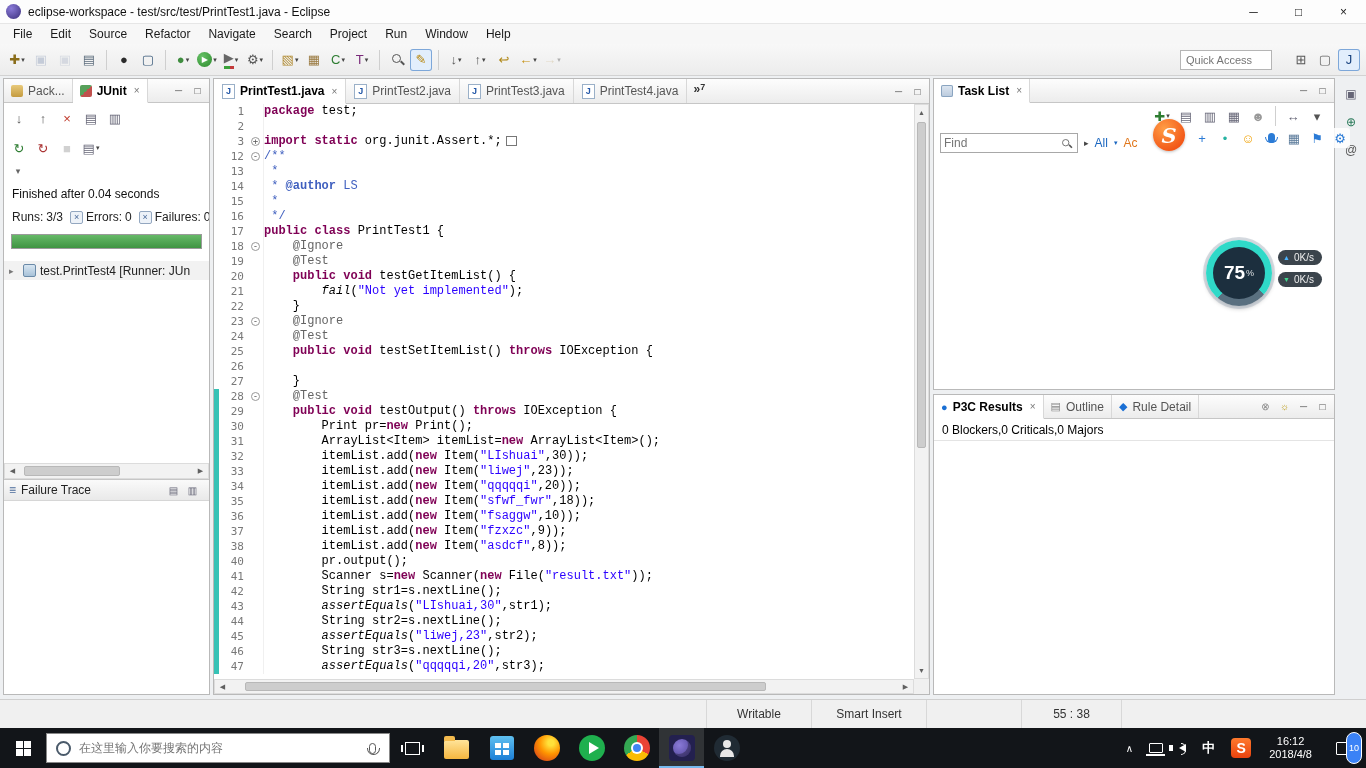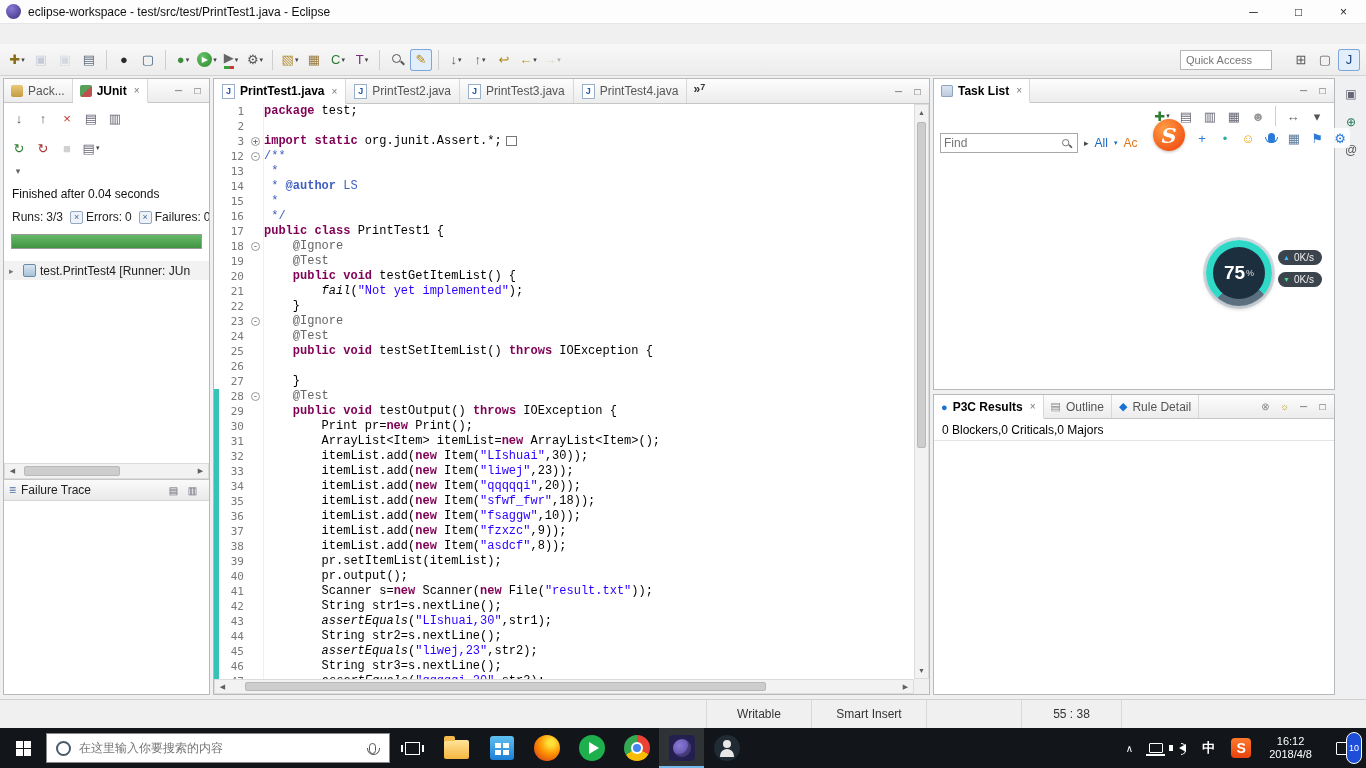--- a/index.html
+++ b/index.html
@@ -165,21 +165,21 @@
 .laptop{width:14px;height:10px;border:1.5px solid #fff;border-radius:1px;position:relative;}
 .laptop::after{content:'';position:absolute;left:-4px;bottom:-4px;width:19px;height:2px;background:#fff;}
 .spk{width:0;height:0;border-top:4px solid transparent;border-bottom:4px solid transparent;border-right:7px solid #fff;position:relative;}
 .spk::before{content:'';position:absolute;left:-10px;top:-3px;width:4px;height:6px;background:#fff;}
 .spk::after{content:'';position:absolute;left:2px;top:-5px;width:4px;height:10px;border:1.5px solid #fff;border-left:0;border-radius:0 8px 8px 0;}
 .ime{font-size:13px;font-weight:bold;}
 .sg{width:20px;height:20px;border-radius:4px;background:linear-gradient(#ff7a2d,#e8420e);color:#fff;font-weight:bold;display:flex;align-items:center;justify-content:center;font-size:14px;}
 .clock{display:flex;flex-direction:column;align-items:center;justify-content:center;font-size:11px;line-height:13px;padding:0 10px;}
 .notif-wrap{position:relative;padding:0 14px;}
 .notif{width:16px;height:13px;border:1.5px solid #fff;border-radius:1px;}
-.badge{position:absolute;right:4px;bottom:4px;min-width:15px;height:32px;border-radius:8px;background:#1d4ed8;border:1px solid #fff;color:#fff;font-size:9px;display:flex;align-items:center;justify-content:center;padding:0 2px;}
+.badge{position:absolute;right:4px;bottom:4px;min-width:15px;height:32px;border-radius:8px;background:#3b82f6;border:1px solid #fff;color:#fff;font-size:9px;display:flex;align-items:center;justify-content:center;padding:0 2px;}
 
 .sogou-logo{position:absolute;left:1153px;top:119px;width:32px;height:32px;border-radius:50%;background:radial-gradient(circle at 35% 30%,#ff9d45,#f25617 75%);color:#fff;font-weight:bold;font-style:italic;font-size:21px;display:flex;align-items:center;justify-content:center;z-index:45;font-family:"DejaVu Serif",serif;box-shadow:0 1px 3px rgba(0,0,0,.25);}
 .sogou-bar{position:absolute;left:1192px;top:128px;display:flex;gap:3px;z-index:44;}
 .sogou-bar .tico{width:20px;height:20px;background:rgba(255,255,255,.85);}
 .mic-blue{width:7px;height:10px;background:#2b7bd6;border-radius:4px;position:relative;}
 .mic-blue::after{content:'';position:absolute;left:-3px;top:4px;width:11px;height:5px;border:1.5px solid #2b7bd6;border-top:0;border-radius:0 0 6px 6px;}
 .gauge{position:absolute;left:1206px;top:240px;width:160px;height:70px;z-index:40;}
 .g-outer{position:absolute;left:0;top:0;width:66px;height:66px;border-radius:50%;background:conic-gradient(from 220deg,#2fd9c8 0 270deg,#5a7080 270deg 360deg);box-shadow:0 0 0 3px rgba(180,190,200,.55),0 2px 5px rgba(0,0,0,.3);}
 .g-inner{position:absolute;left:7px;top:7px;width:52px;height:52px;border-radius:50%;background:#1c2f3e;color:#fff;display:flex;align-items:center;justify-content:center;font-size:19px;font-weight:bold;}
 .g-inner .pct{font-size:9px;margin-left:1px;opacity:.85;font-weight:normal;}
@@ -202,20 +202,32 @@
         </span>
         <span class="tico">
           <span class="g" style="color: rgb(34, 34, 34);">□</span>
         </span>
         <span class="tico">
           <span class="g" style="color: rgb(34, 34, 34);">×</span>
         </span>
       </div>
   </div>
 
+  <div class="menubar" id="menubar">
+      <div class="menu-item">File</div>
+      <div class="menu-item">Edit</div>
+      <div class="menu-item">Source</div>
+      <div class="menu-item">Refactor</div>
+      <div class="menu-item">Navigate</div>
+      <div class="menu-item">Search</div>
+      <div class="menu-item">Project</div>
+      <div class="menu-item">Run</div>
+      <div class="menu-item">Window</div>
+      <div class="menu-item">Help</div>
+    </div>
 
   <div class="toolbar">
     <div class="tb-left" id="main-toolbar-icons">
         <span class="tico">
           <span class="g" style="color: rgb(138, 109, 26);">✚</span>
           <span class="dd">▾</span>
         </span>
         <span class="tico dis">
           <span class="g" style="color: rgb(126, 143, 176);">▣</span>
         </span>
@@ -636,26 +648,20 @@
             <span class="ln-chg on"></span>
             <span class="ln-num">37</span>
             <span class="ln-fold"></span>
             <span class="ln-text"><span class="seg-p">        itemList.add(</span><span class="seg-k">new</span><span class="seg-p"> Item(</span><span class="seg-s">"fzxzc"</span><span class="seg-p">,9));</span></span>
           </div>
           <div class="code-line">
             <span class="ln-chg on"></span>
             <span class="ln-num">38</span>
             <span class="ln-fold"></span>
             <span class="ln-text"><span class="seg-p">        itemList.add(</span><span class="seg-k">new</span><span class="seg-p"> Item(</span><span class="seg-s">"asdcf"</span><span class="seg-p">,8));</span></span>
-          </div>
-          <div class="code-line">
-            <span class="ln-chg on"></span>
-            <span class="ln-num">39</span>
-            <span class="ln-fold"></span>
-            <span class="ln-text"><span class="seg-p">        pr.setItemList(itemList);</span></span>
           </div>
           <div class="code-line">
             <span class="ln-chg on"></span>
             <span class="ln-num">40</span>
             <span class="ln-fold"></span>
             <span class="ln-text"><span class="seg-p">        pr.output();</span></span>
           </div>
           <div class="code-line">
             <span class="ln-chg on"></span>
             <span class="ln-num">41</span>

